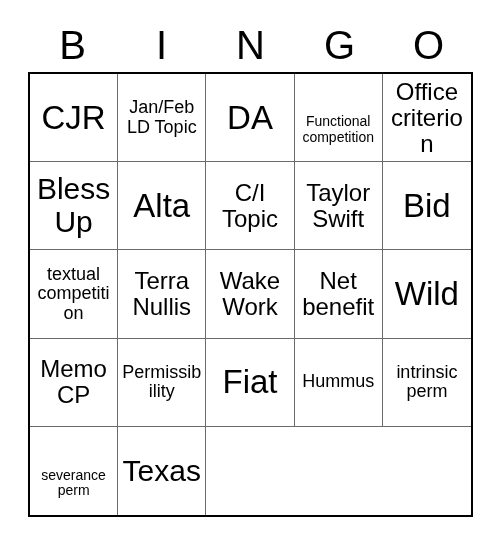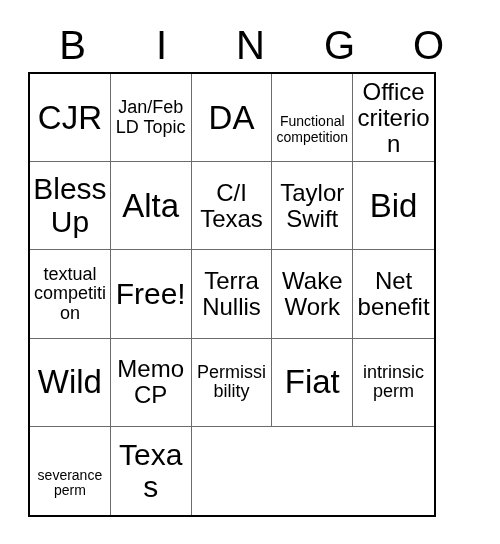--- a/index.html
+++ b/index.html
@@ -37,21 +37,21 @@
     font-size: 40px;
     font-weight: 400;
     line-height: 1;
     color: #000000;
     letter-spacing: 0px;
   }
   .grid {
     position: absolute;
     left: 28px;
     top: 72px;
-    width: 408px;
+    width: 445px;
     height: 445px;
     border-top: 2px solid #000000;
     border-left: 2px solid #000000;
     border-right: 2px solid #000000;
     border-bottom: 2px solid #000000;
     box-sizing: border-box;
     display: grid;
     grid-template-columns: repeat(5, 1fr);
     grid-template-rows: repeat(5, 1fr);
     background: #ffffff;
@@ -116,33 +116,30 @@
       <div class="cell">
         <span class="cell-text sz-md">Office criterion</span>
       </div>
       <div class="cell">
         <span class="cell-text sz-lg">Bless Up</span>
       </div>
       <div class="cell">
         <span class="cell-text sz-xl">Alta</span>
       </div>
       <div class="cell">
-        <span class="cell-text sz-md">C/I Texas</span>
+        <span class="cell-text sz-md">C/I Topic</span>
       </div>
       <div class="cell">
         <span class="cell-text sz-md">Taylor Swift</span>
       </div>
       <div class="cell">
         <span class="cell-text sz-xl">Bid</span>
       </div>
       <div class="cell">
         <span class="cell-text sz-xxs">textual competition</span>
-      </div>
-      <div class="cell">
-        <span class="cell-text sz-lg">Free!</span>
       </div>
       <div class="cell">
         <span class="cell-text sz-md">Terra Nullis</span>
       </div>
       <div class="cell">
         <span class="cell-text sz-md">Wake Work</span>
       </div>
       <div class="cell">
         <span class="cell-text sz-md">Net benefit</span>
       </div>
@@ -152,20 +149,23 @@
       <div class="cell">
         <span class="cell-text sz-md">Memo CP</span>
       </div>
       <div class="cell">
         <span class="cell-text sz-xxs">Permissibility</span>
       </div>
       <div class="cell">
         <span class="cell-text sz-xl">Fiat</span>
       </div>
       <div class="cell">
+        <span class="cell-text sz-sm">Hummus</span>
+      </div>
+      <div class="cell">
         <span class="cell-text sz-sm">intrinsic perm</span>
       </div>
       <div class="cell">
         <span class="cell-text sz-xs">severance perm</span>
       </div>
       <div class="cell">
         <span class="cell-text sz-lg">Texas</span>
       </div>
     </div>
 

